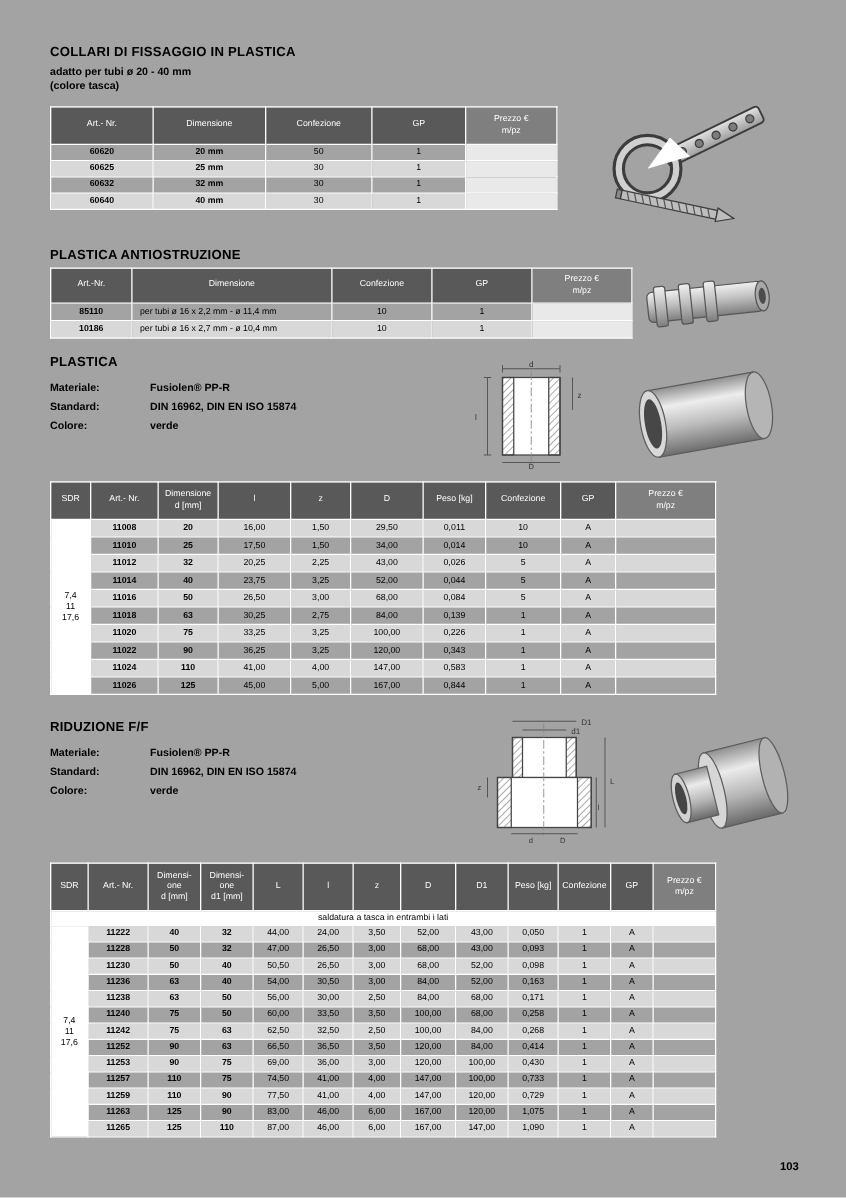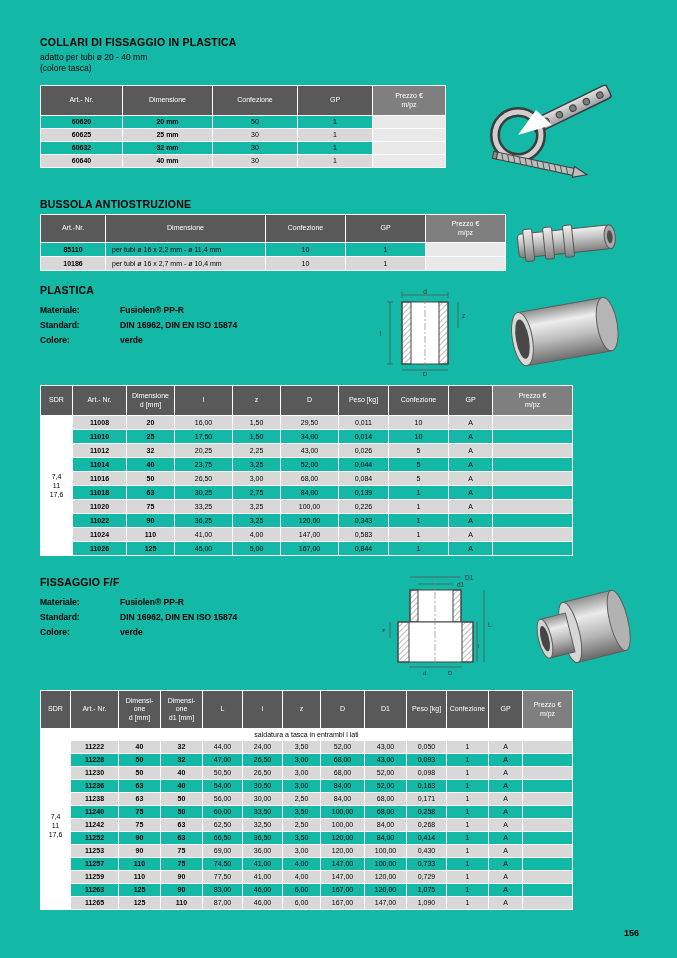--- a/index.html
+++ b/index.html
@@ -1,22 +1,22 @@
 <!DOCTYPE html>
 <html><head>
 <meta charset="utf-8">
 <title>Document</title>
 <style>
   * { margin:0; padding:0; box-sizing:border-box; }
   html,body { background:#fff; }
-  .page { position:relative; width:677px; height:958px; background:#14b8a6;
+  .page { position:relative; width:677px; height:958px; background:#a3a3a3;
           font-family:"Liberation Sans", sans-serif; color:#000; overflow:hidden; }
   .abs { position:absolute; left:40px; }
   .s-title { font-size:10.5px; font-weight:bold; letter-spacing:.2px; }
-  .sub { font-size:8.5px; font-weight:normal; }
+  .sub { font-size:8.5px; font-weight:bold; }
 
   table.tbl { border-collapse:collapse; table-layout:fixed; }
   .tbl th { background:#595959; color:#fff; font-weight:normal; font-size:7px;
             line-height:8.5px; white-space:pre-line; border:1px solid #fff;
             text-align:center; vertical-align:middle; padding:1px 2px; }
   .tbl th.price-h { background:#7f7f7f; }
   .tbl td { font-size:7px; line-height:12px; height:13px; text-align:center;
             vertical-align:middle; border:1px solid #fff; padding:0 2px;
             white-space:nowrap; overflow:hidden; }
   .tbl td.b { font-weight:bold; }
@@ -120,21 +120,21 @@
       <path d="M40 57 L58 32 L74 47 Z" fill="#fff"></path>
       <g transform="rotate(12 70 88)">
         <path d="M14 85 h4 v7 h-4 z" fill="#8a8a8a" stroke="#3c3c3c"></path>
         <rect x="18" y="85" width="78" height="7" fill="#bdbdbd" stroke="#3c3c3c"></rect>
         <path d="M22 85 l3 7 M28 85 l3 7 M34 85 l3 7 M40 85 l3 7 M46 85 l3 7 M52 85 l3 7 M58 85 l3 7 M64 85 l3 7 M70 85 l3 7 M76 85 l3 7 M82 85 l3 7 M88 85 l3 7" stroke="#555" stroke-width="1"></path>
         <path d="M96 83 L110 88.5 L96 94 Z" fill="#bdbdbd" stroke="#3c3c3c"></path>
       </g>
     </svg>
   </div>
 
-  <div class="abs s-title" style="top:198px">BUSSOLA ANTIOSTRUZIONE</div>
+  <div class="abs s-title" style="top:198px">PLASTICA ANTIOSTRUZIONE</div>
 
   <table class="abs tbl t2 stripe-a price-tint" style="top:214px; width:465px">
     <colgroup>
         <col style="width:65px">
         <col style="width:160px">
         <col style="width:80px">
         <col style="width:80px">
         <col style="width:80px">
       </colgroup>
     <thead>
@@ -386,21 +386,21 @@
           <td>5,00</td>
           <td>167,00</td>
           <td>0,844</td>
           <td>1</td>
           <td>A</td>
           <td class="price-c"></td>
         </tr>
       </tbody>
   </table>
 
-  <div class="abs s-title" style="top:576px">FISSAGGIO F/F</div>
+  <div class="abs s-title" style="top:576px">RIDUZIONE F/F</div>
 
   <div class="abs props" style="top:597px">
     <div class="prow">
       <span class="plabel">Materiale:</span>
       <span>Fusiolen® PP-R</span>
     </div>
     <div class="prow">
       <span class="plabel">Standard:</span>
       <span>DIN 16962, DIN EN ISO 15874</span>
     </div>
@@ -684,15 +684,15 @@
           <td>167,00</td>
           <td>147,00</td>
           <td>1,090</td>
           <td>1</td>
           <td>A</td>
           <td class="price-c"></td>
         </tr>
       </tbody>
   </table>
 
-  <div class="abs pnum" style="left:auto; right:38px; top:928px">156</div>
+  <div class="abs pnum" style="left:auto; right:38px; top:928px">103</div>
 
 </div>
 
 </body></html>

